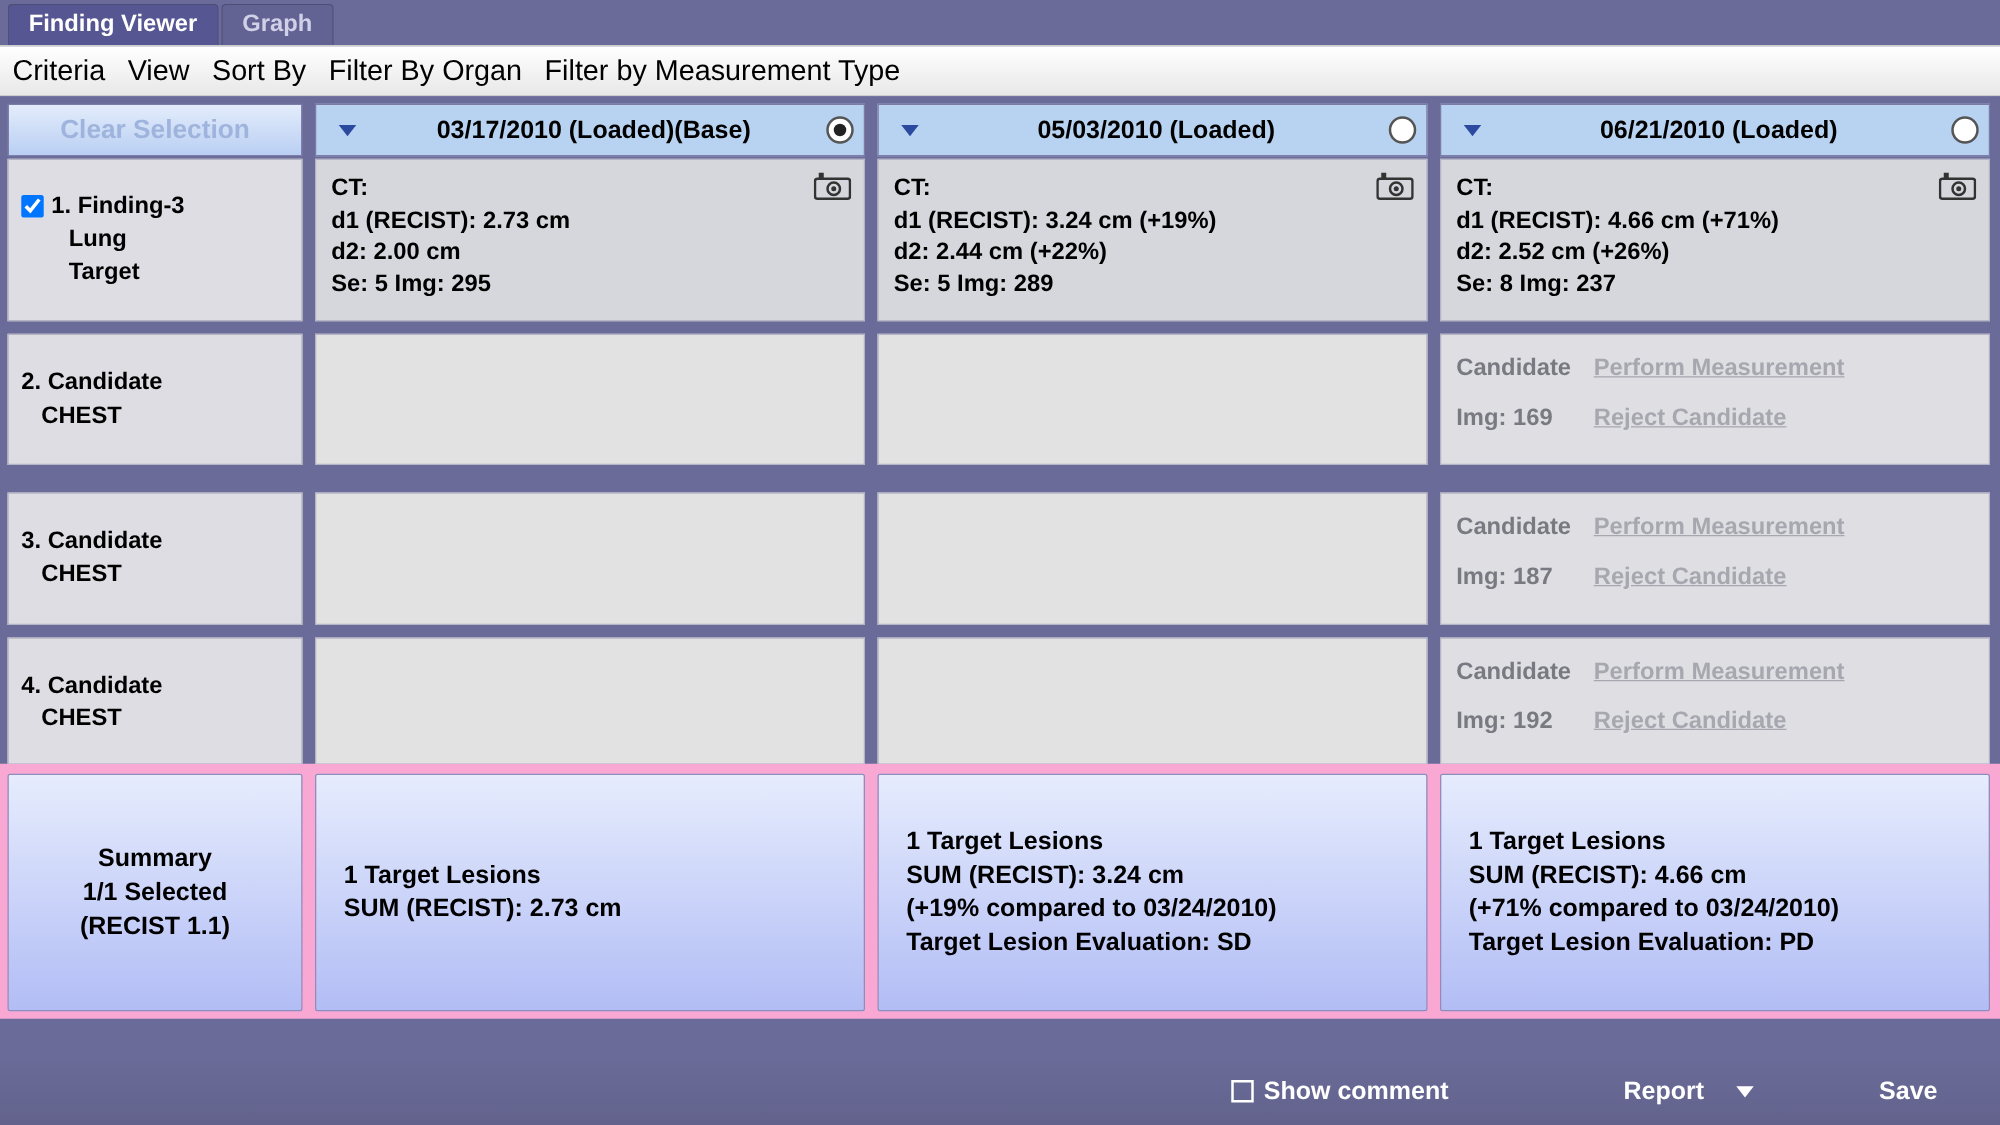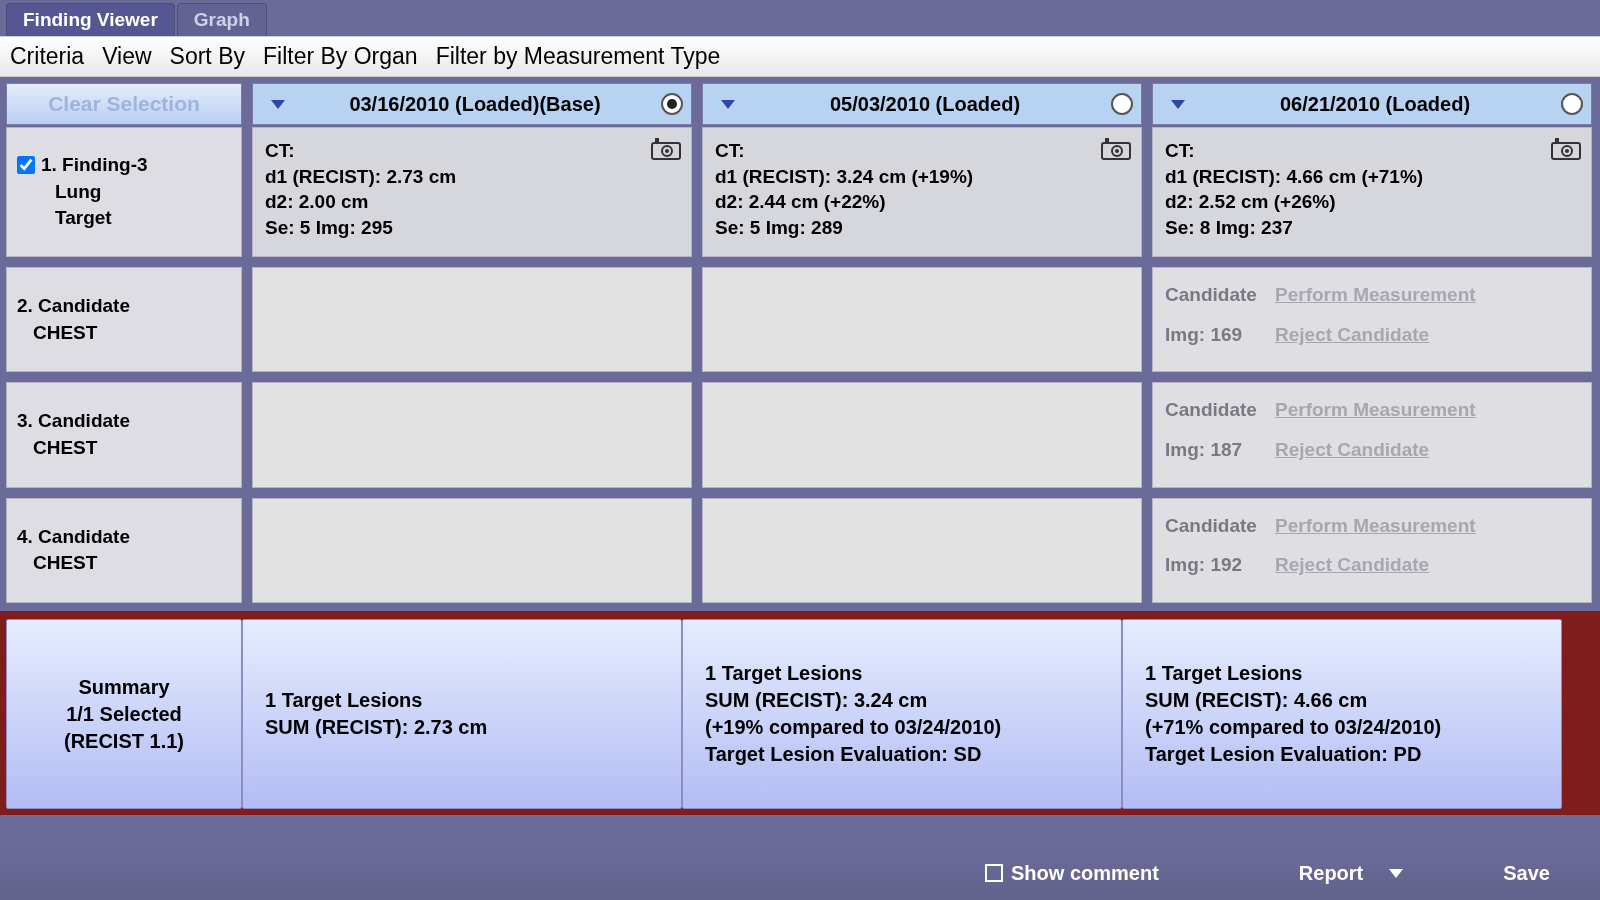--- a/index.html
+++ b/index.html
@@ -94,21 +94,21 @@
   .data-cell.empty { background:#e2e2e2; }
   .data-cell.candidate { background:#dedee3;color:#797982;font-weight:bold; }
   .cand-left { display:inline-block;width:110px; }
   .cand-link { color:#a7a7b0;text-decoration:underline;cursor:pointer; }
   .cand-row { margin:4px 0 14px 0; }
   .camera-icon { position:absolute;top:10px;right:10px;width:30px;height:22px; }
   .camera-icon svg{width:100%;height:100%;}
   .summary-row {
     display:grid;
     grid-template-columns: 236px 440px 440px 440px;
-    padding:8px 6px 6px 6px;background:#7f1d1d;
+    gap:10px;padding:8px 6px 6px 6px;background:#f9a8d4;
   }
   .summary-cell {
     background:linear-gradient(#e6ecfd,#b2bdf5);
     border:1px solid #8e8ebe;
     border-radius:2px;
     padding:28px 22px;
     font-weight:bold;font-size:20px;line-height:1.35;
     height:190px;display:flex;flex-direction:column;justify-content:center;
   }
   .bottom-bar {
@@ -140,21 +140,21 @@
   <span class="toolbar-item">Filter by Measurement Type</span>
 </div>
 
 <div class="scroll-clip">
 
 <div class="grid-wrap" style="padding-bottom:0">
   <div class="hdr-cell clear">Clear Selection</div>
 
   <div class="hdr-cell">
     <span class="chev-icon"></span>
-    <span class="hdr-center">03/16/2010  (Loaded)(Base)</span>
+    <span class="hdr-center">03/17/2010  (Loaded)(Base)</span>
     <span class="radio-outer">
           <span class="radio-dot"></span>
         </span>
   </div>
 
   <div class="hdr-cell">
     <span class="chev-icon"></span>
     <span class="hdr-center">05/03/2010  (Loaded)</span>
     <span class="radio-outer"></span>
   </div>
@@ -228,21 +228,21 @@
     <span style="padding-left:16px">CHEST</span>
   </div>
   <div class="data-cell empty" style="min-height:100px"></div>
   <div class="data-cell empty" style="min-height:100px"></div>
   <div class="data-cell candidate" style="min-height:100px">
     <div class="cand-row"><span class="cand-left">Candidate</span><span class="cand-link">Perform Measurement</span></div>
     <div class="cand-row"><span class="cand-left">Img: 169</span><span class="cand-link">Reject Candidate</span></div>
   </div>
 </div>
 
-<div class="grid-wrap" style="padding-top:10px;padding-bottom:0">
+<div class="grid-wrap" style="padding-top:22px;padding-bottom:0">
   <div class="row-label" style="min-height:100px">
     <span>3. Candidate</span>
     <span style="padding-left:16px">CHEST</span>
   </div>
   <div class="data-cell empty" style="min-height:100px"></div>
   <div class="data-cell empty" style="min-height:100px"></div>
   <div class="data-cell candidate" style="min-height:100px">
     <div class="cand-row"><span class="cand-left">Candidate</span><span class="cand-link">Perform Measurement</span></div>
     <div class="cand-row"><span class="cand-left">Img: 187</span><span class="cand-link">Reject Candidate</span></div>
   </div>

